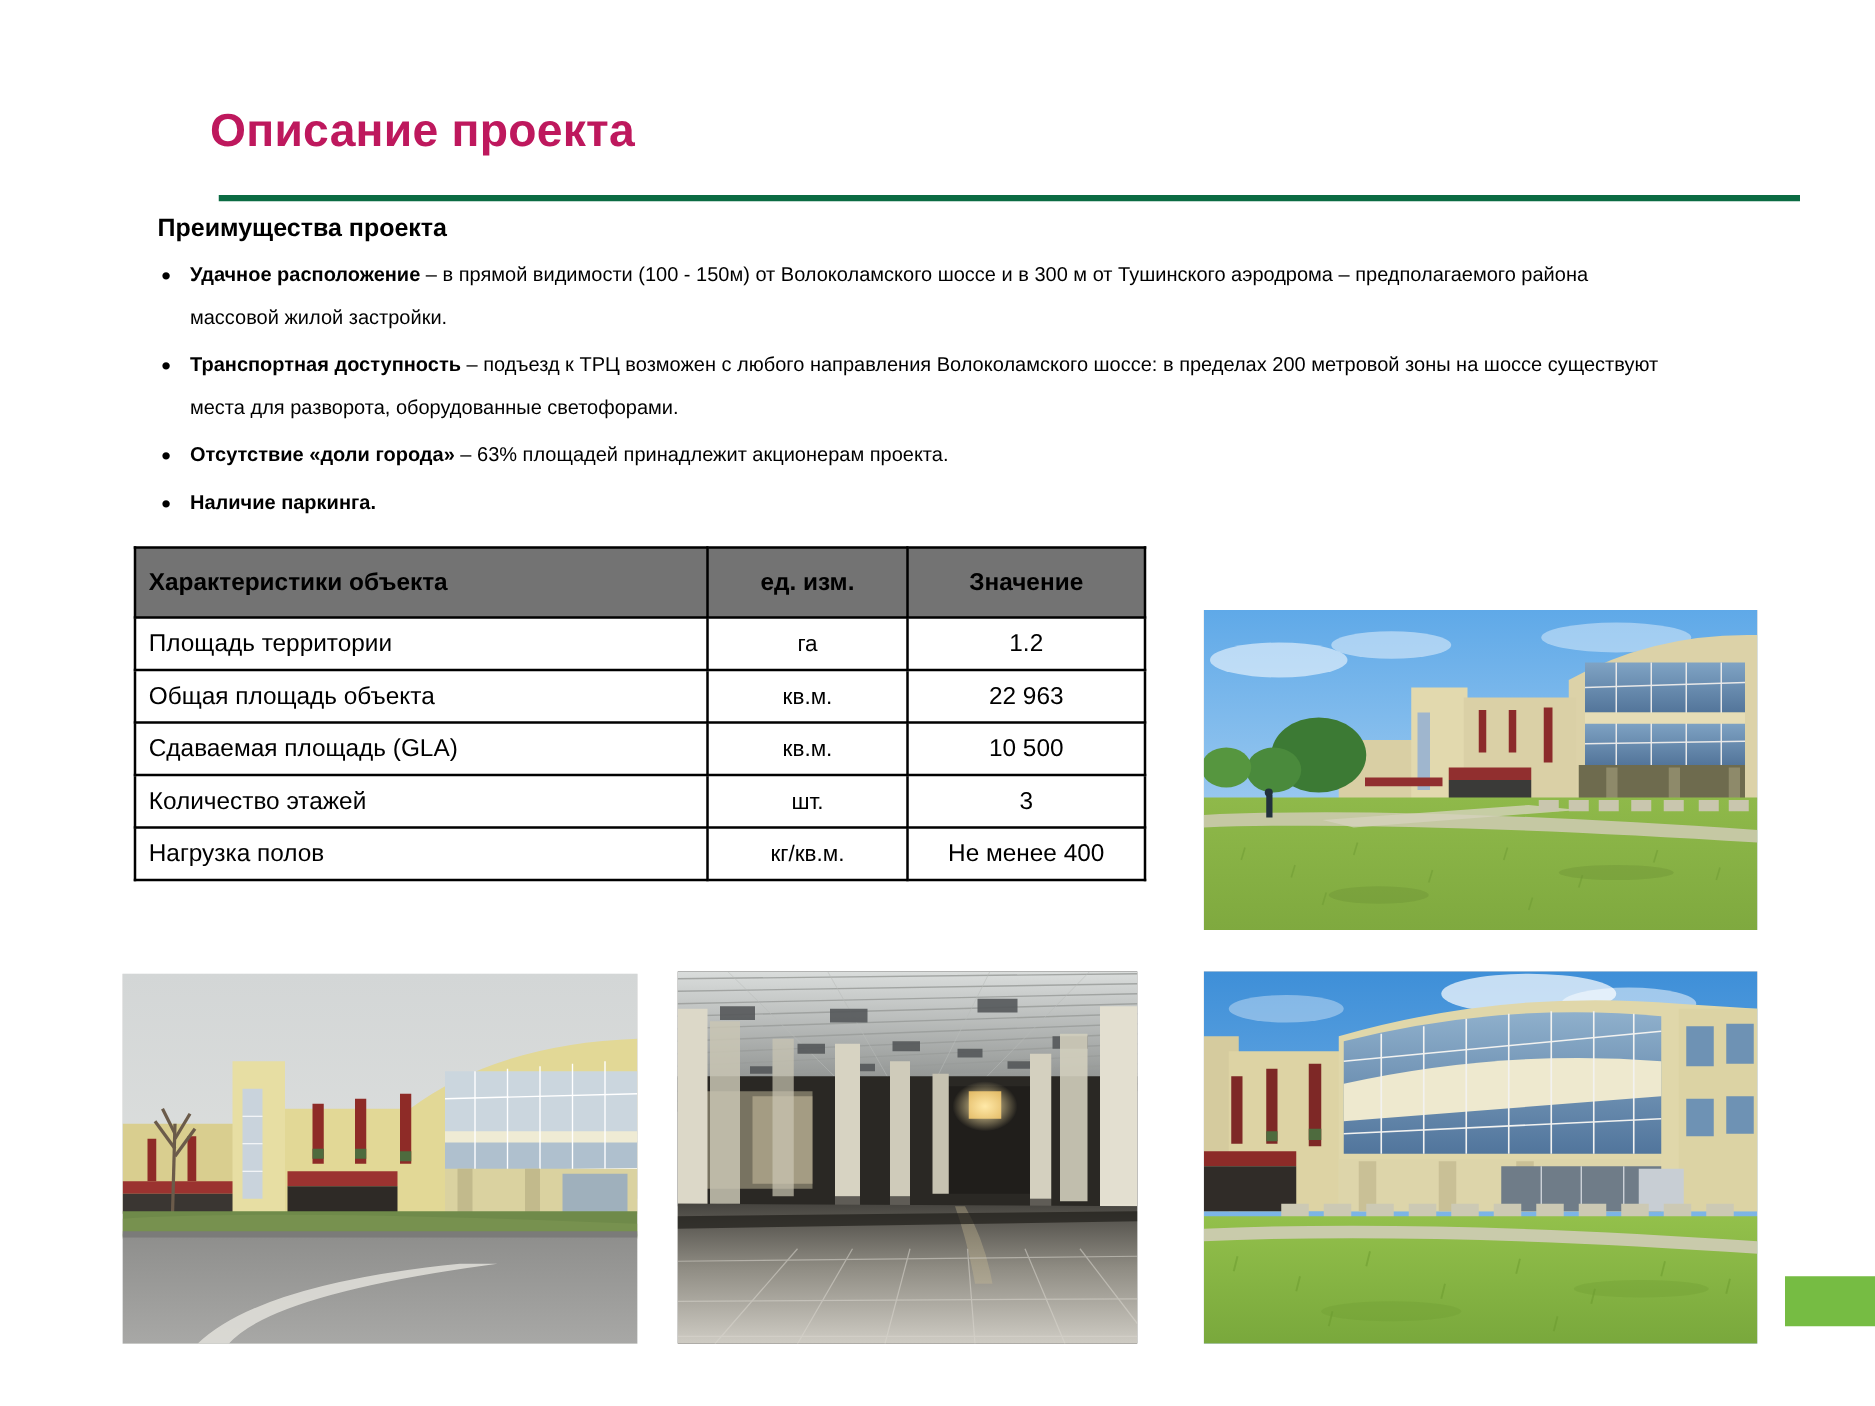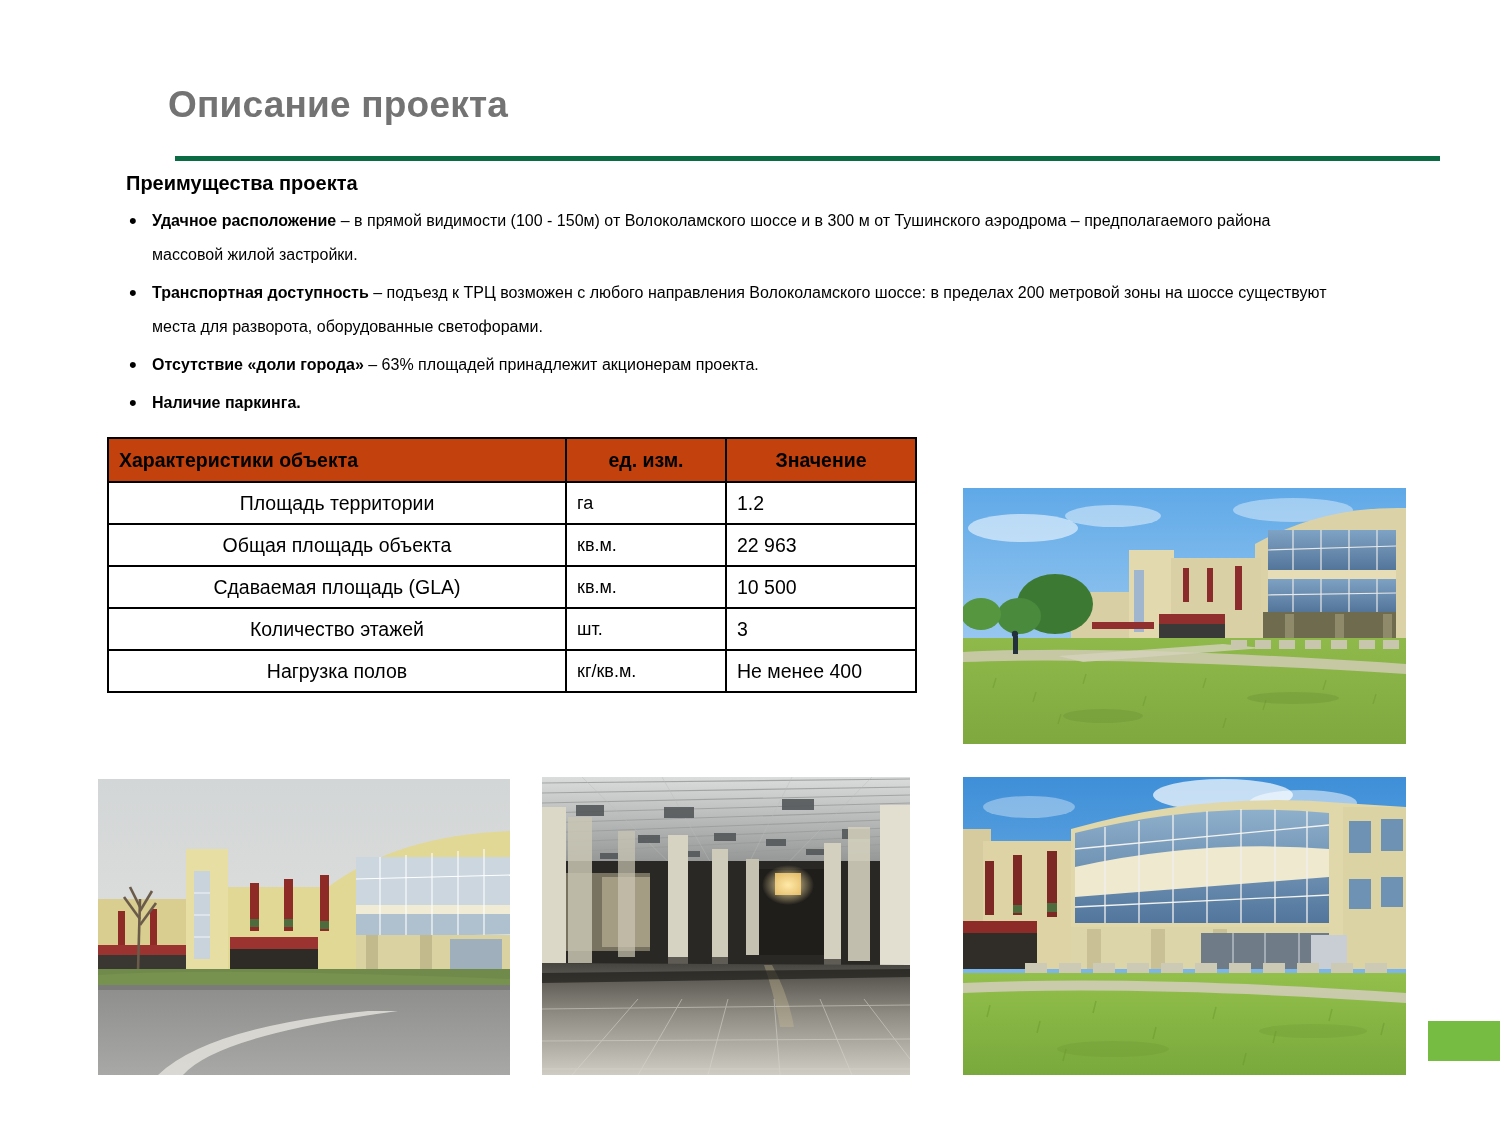--- a/index.html
+++ b/index.html
@@ -16,21 +16,21 @@
     color: #000000;
   }
 
   
   #slide-title {
     position: absolute;
     left: 168px;
     top: 84px;
     font-size: 37px;
     font-weight: bold;
-    color: #737373;
+    color: #be185d;
     letter-spacing: 0.2px;
     white-space: nowrap;
   }
   #title-rule {
     position: absolute;
     left: 175px;
     top: 156px;
     width: 1265px;
     height: 5px;
     background: #0B6B43;
@@ -87,30 +87,30 @@
   #spec-table col.c2 { width: 160px; }
   #spec-table col.c3 { width: 190px; }
   #spec-table th, #spec-table td {
     border: 2px solid #000000;
     font-size: 19.5px;
     height: 42px;
     padding: 0 10px;
     box-sizing: border-box;
   }
   #spec-table thead th {
-    background: #c2410c;
+    background: #737373;
     font-weight: bold;
-    height: 44px;
+    height: 56px;
   }
   #spec-table thead th.h1 { text-align: left; }
   #spec-table thead th.h2,
   #spec-table thead th.h3 { }
-  #spec-table tbody td.name { text-align: center; }
+  #spec-table tbody td.name { text-align: left; }
   #spec-table tbody td.unit,
-  #spec-table tbody td.value { }
+  #spec-table tbody td.value { text-align: center; }
   #spec-table tbody td.unit { font-size: 18px; }
 
   
   .photo {
     position: absolute;
     overflow: hidden;
     background: #cfcfcf;
   }
   .photo svg { display: block; width: 100%; height: 100%; }
 

